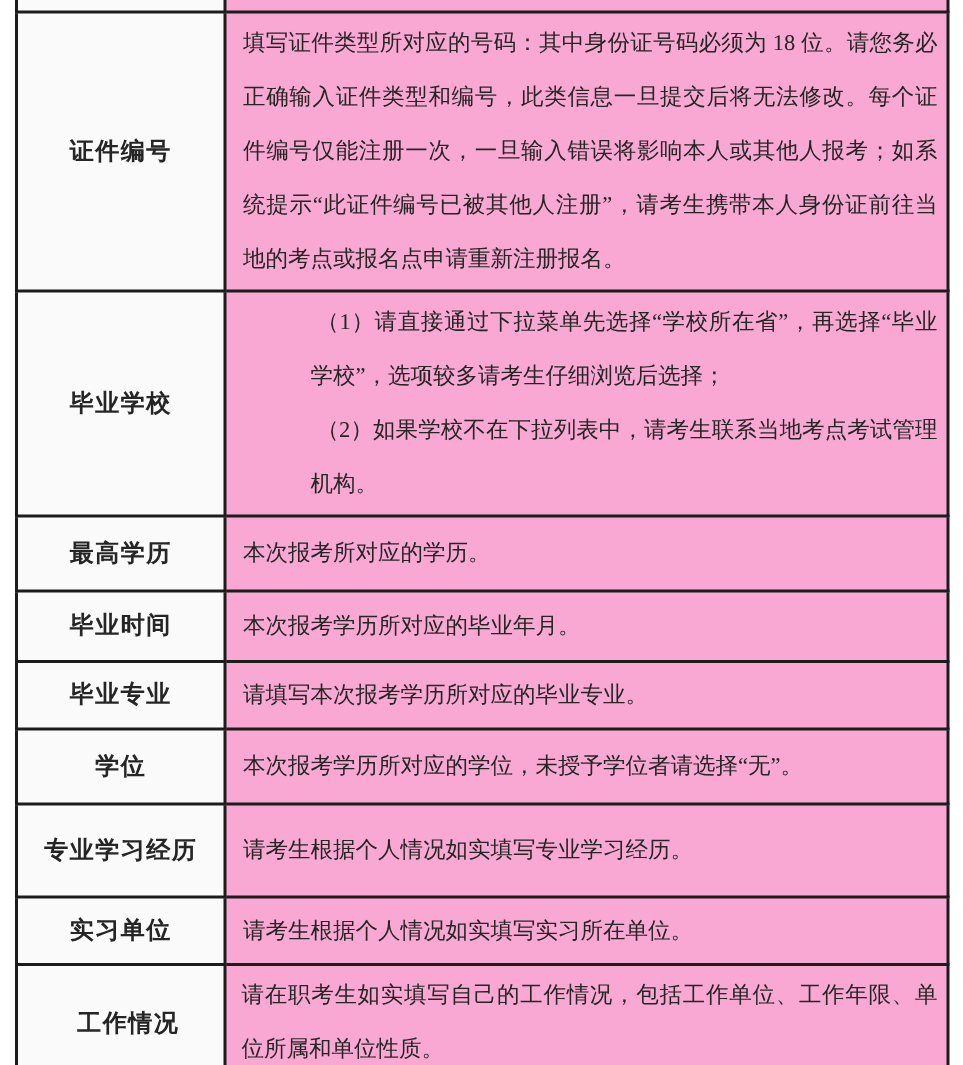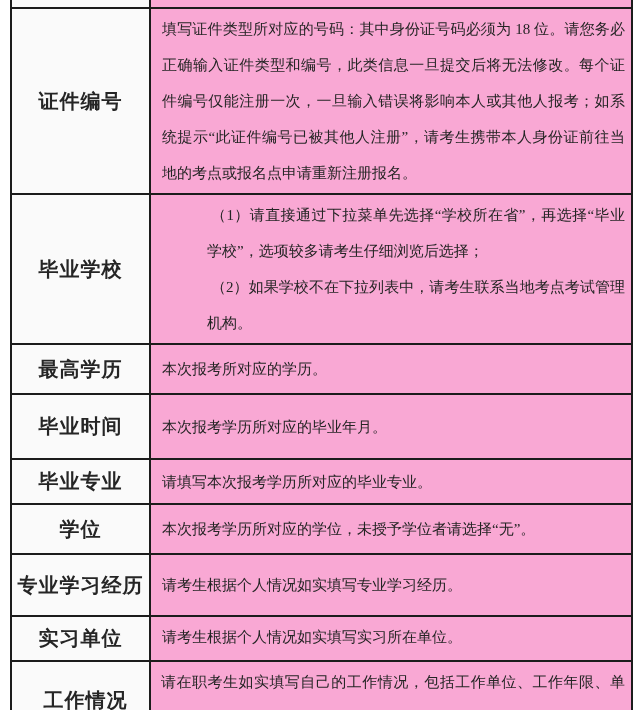--- a/index.html
+++ b/index.html
@@ -29,44 +29,44 @@
   }
   tr.sliver td {
     border-top: none;
     height: 8px;
   }
   td.lbl {
     width: 139px;
     background: #fafafa;
     text-align: center;
     font-weight: bold;
-    font-size: 20px;
+    font-size: 16px;
     letter-spacing: 1px;
     color: #161616;
   }
   td.desc {
     width: 482px;
     background: #f9a8d4;
     padding: 2px 6px 2px 11px;
     font-size: 15px;
   }
   td.desc p {
     line-height: 36px;
     text-align: justify;
   }
   td.desc p.numbered { text-indent: 4px; margin-left: 45px; }
   tr.r1  td { height: 185px; }
   tr.r2  td { height: 108px; }
   tr.r3  td { height: 50px; font-family: Liberation Serif, serif; }
-  tr.r4  td { height: 65px; }
+  tr.r4  td { height: 47px; }
   tr.r5  td { height: 45px; }
   tr.r6  td { height: 50px; }
   tr.r7  td { height: 41px; }
   tr.r8  td { height: 62px; }
-  tr.r9  td { height: 45px; font-family: Liberation Mono, monospace; }
+  tr.r9  td { height: 45px; }
   tr.r10 td { height: 72px; padding-left: 10px; }
 </style>
 </head>
 <body>
 
 <div class="page">
   <table class="info-table">
     <tbody>
         <tr class="sliver">
       <td class="lbl"></td>

